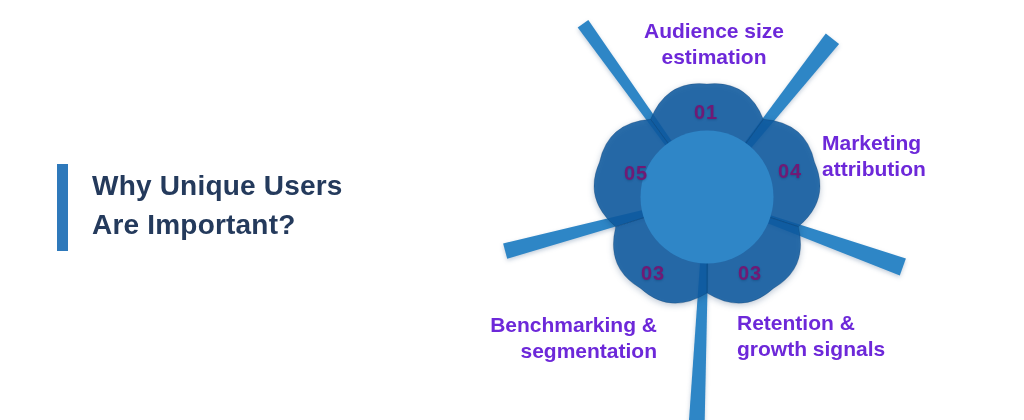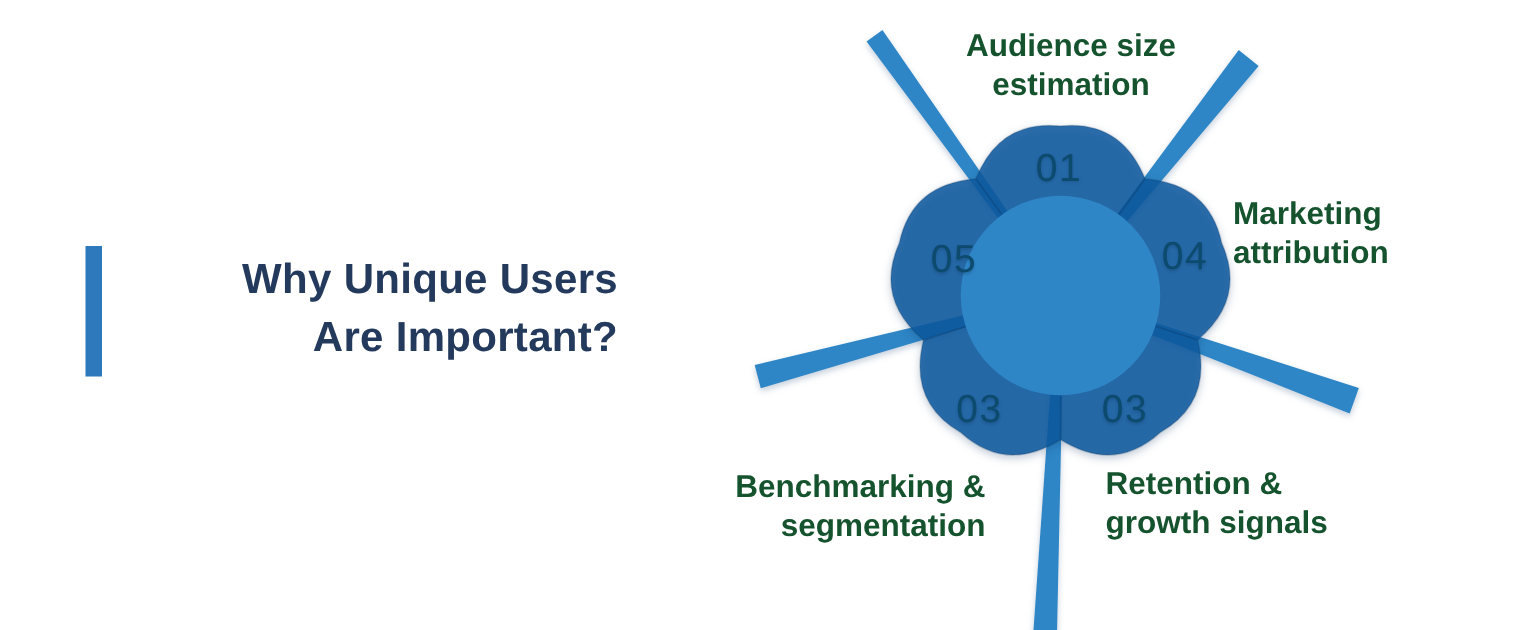--- a/index.html
+++ b/index.html
@@ -9,35 +9,35 @@
   }
   .stage{position:absolute;inset:0;width:1024px;height:420px;}
   
   .accent-bar{
     position:absolute;left:57px;top:164px;width:11px;height:87px;
     background:#2E79BB;
   }
   .page-title{
     position:absolute;left:92px;top:166px;width:320px;
     font-size:28px;font-weight:700;line-height:39px;color:#243A5C;
-    white-space:pre-line;letter-spacing:0.2px;text-align:right;
+    white-space:pre-line;letter-spacing:0.2px;
   }
   
   #diagram-svg{position:absolute;left:0;top:0;width:1024px;height:420px;}
   .rays-layer{filter:drop-shadow(0 2px 2px rgba(15,60,110,0.25));}
   .flower-layer{filter:drop-shadow(0 2px 3px rgba(10,50,100,0.30));}
   
   .seg-number{
     position:absolute;transform:translate(-50%,-50%);
-    color:#0c4a6e;font-size:26px;font-weight:400;letter-spacing:1px;
+    color:#701a75;font-size:20px;font-weight:700;letter-spacing:1px;
     text-shadow:0 1px 2px rgba(10,50,90,0.30);
   }
   
   .seg-label{
-    position:absolute;color:#14532d;font-size:21px;font-weight:700;
+    position:absolute;color:#6d28d9;font-size:21px;font-weight:700;
     line-height:26px;white-space:pre-line;
   }
   .seg-label.center{text-align:center;}
   .seg-label.right{text-align:right;}
   .seg-label.left{text-align:left;}
   #label-audience   {left:564px;top:18px;width:300px;}
   #label-marketing  {left:822px;top:130px;width:220px;}
   #label-retention  {left:737px;top:310px;width:240px;}
   #label-benchmark  {left:357px;top:312px;width:300px;}
   #label-avoid      {left:287px;top:127px;width:300px;}

